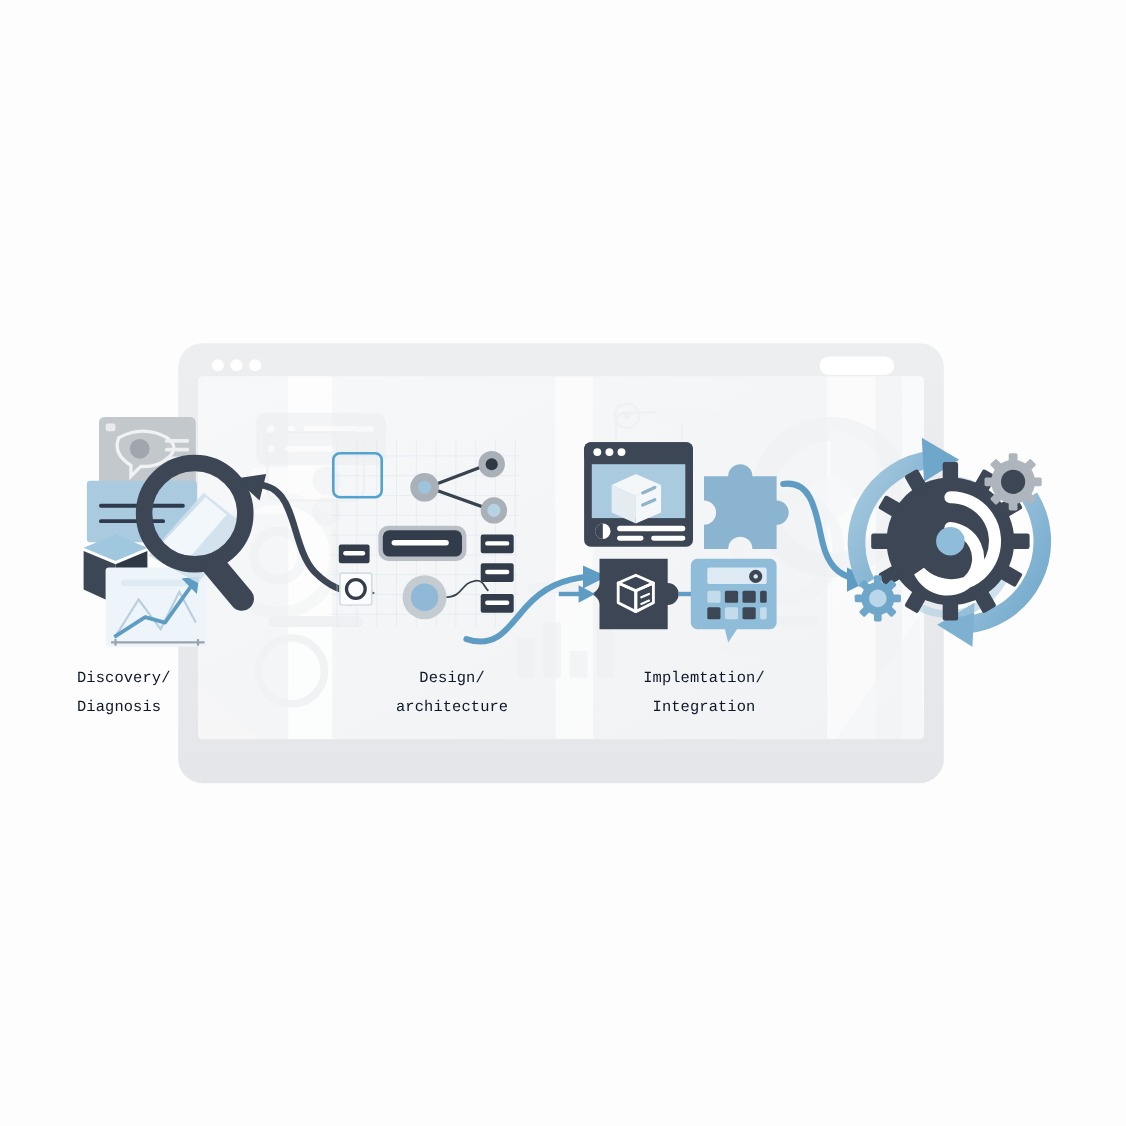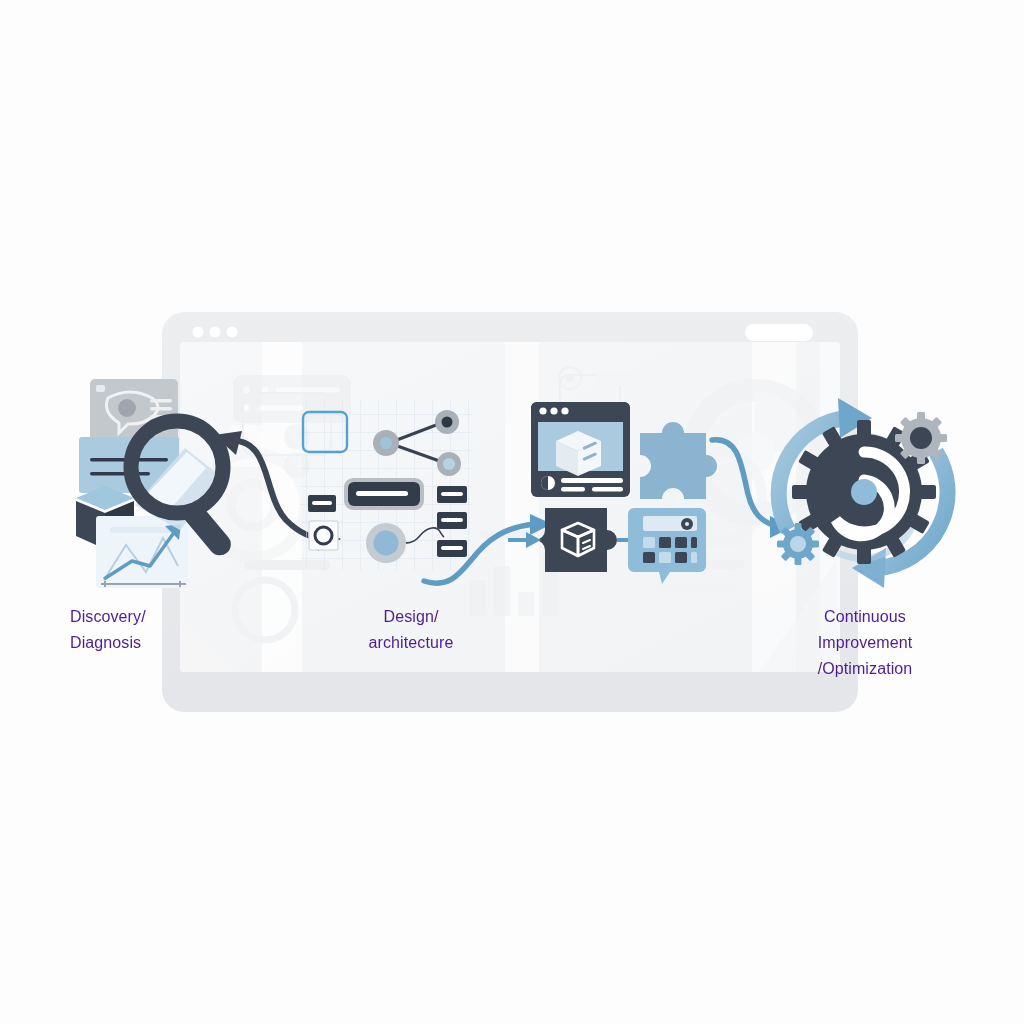--- a/index.html
+++ b/index.html
@@ -7,27 +7,27 @@
     width:1024px;height:1024px;
     background:#fdfdfd;
     font-family:"Liberation Sans","DejaVu Sans",sans-serif;
     overflow:hidden;
     position:relative;
   }
   #stage{position:absolute;inset:0;}
   svg.layer{position:absolute;left:0;top:0;width:1024px;height:1024px;}
   .lbl{
     position:absolute;
-    color:#4c1d95;
-    font-size:16px;
+    color:#0f172a;
+    font-size:14px;
     line-height:26px;
     letter-spacing:.1px;
     text-align:center;
     white-space:pre-line;
-    font-family:Liberation Sans, sans-serif;
+    font-family:Liberation Mono, monospace;
   }
   #lbl0{left:70px;  top:604px; width:180px; text-align:left;}
   #lbl1{left:316px; top:604px; width:190px;}
   #lbl2{left:540px; top:604px; width:200px;}
   #lbl3{left:770px; top:604px; width:190px;}
 </style>
 </head>
 <body>
 
 <div id="stage">
@@ -359,17 +359,16 @@
       </g>
       <circle r="8" fill="#b9d7e9"></circle>
     </g>
   </g>
 </svg>
 
 <div class="lbl" id="lbl0">Discovery/
 Diagnosis</div>
 <div class="lbl" id="lbl1">Design/
 architecture</div>
-<div class="lbl" id="lbl3">Continuous
-Improvement
-/Optimization</div>
+<div class="lbl" id="lbl2">Implemtation/
+Integration</div>
 
 </div>
 
 </body></html>

